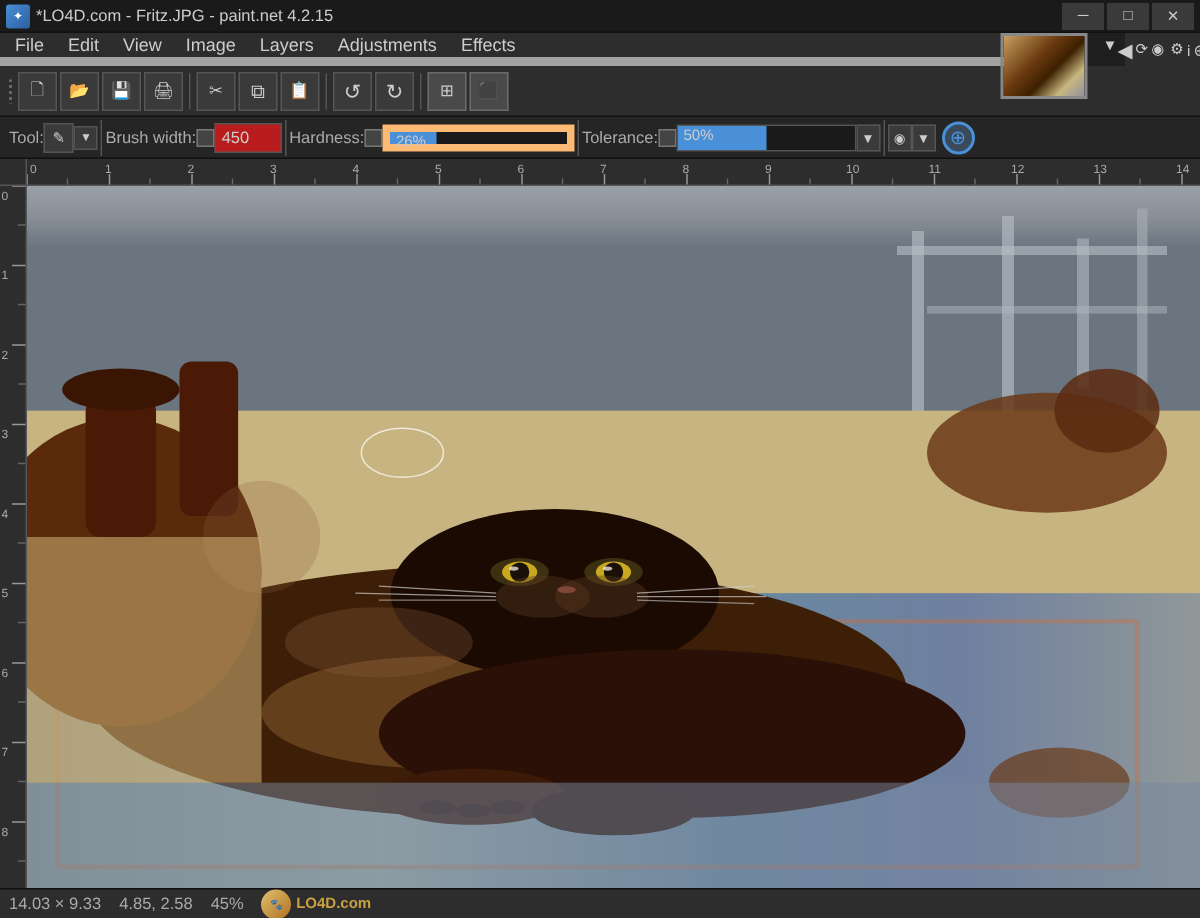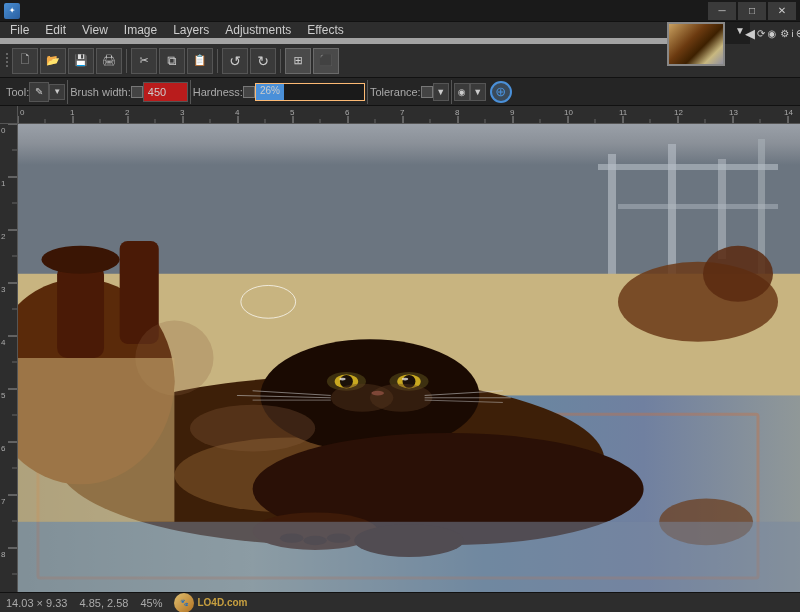--- a/index.html
+++ b/index.html
@@ -235,20 +235,21 @@
       cursor: pointer;
       z-index: 10;
     }
   </style>
 </head>
 <body>
 
 <div id="titlebar">
   <div id="titlebar-left">
     <div style="width:16px;height:16px;background:linear-gradient(135deg,#4a8fd4,#2a5fa0);border-radius:2px;font-size:8px;color:white;display:flex;align-items:center;justify-content:center;">✦</div>
+    <span style="font-size:11px;color:#ccc;">*LO4D.com - Fritz.JPG - paint.net 4.2.15</span>
   </div>
   <div id="titlebar-controls">
     <button class="title-btn">─</button>
     <button class="title-btn">□</button>
     <button class="title-btn close">✕</button>
   </div>
 </div>
 
 <div id="thumbnail-wrapper">
   <div id="thumbnail-inner"></div>
@@ -297,27 +298,31 @@
   <span class="opt-label">Tool:</span>
   <div style="width:20px;height:20px;background:#3a3a3a;border:1px solid #555;display:flex;align-items:center;justify-content:center;cursor:pointer;font-size:10px;">✎</div>
   <div style="width:16px;height:16px;background:#3a3a3a;border:1px solid #555;display:flex;align-items:center;justify-content:center;font-size:8px;cursor:pointer;">▼</div>
   <div class="toolbar-sep"></div>
   <span class="opt-label">Brush width:</span>
   <div style="width:12px;height:12px;border:1px solid #777;background:#444;"></div>
   <input class="opt-input" type="text" style="width: 45px;" value="450">
   <div class="toolbar-sep"></div>
   <span class="opt-label">Hardness:</span>
   <div style="width:12px;height:12px;border:1px solid #777;background:#444;"></div>
-  <div style="width:110px;height:18px;background:#1a1a1a;border:1px solid #fdba74;position:relative;cursor:pointer;">
+  <div style="width:128px;height:18px;background:#1a1a1a;border:5px solid #fdba74;position:relative;cursor:pointer;">
     <div style="width:26%;height:100%;background:#4a90d9;"></div>
     <span style="position:absolute;left:4px;top:1px;font-size:10px;color:#ccc;">26%</span>
   </div>
   <div class="toolbar-sep"></div>
   <span class="opt-label">Tolerance:</span>
   <div style="width:12px;height:12px;border:1px solid #777;background:#444;"></div>
+  <div style="width:120px;height:18px;background:#1a1a1a;border:1px solid #555;position:relative;cursor:pointer;">
+    <div style="width:50%;height:100%;background:#4a90d9;"></div>
+    <span style="position:absolute;left:4px;top:1px;font-size:10px;color:#ccc;">50%</span>
+  </div>
   <div style="width:16px;height:18px;background:#3a3a3a;border:1px solid #555;display:flex;align-items:center;justify-content:center;cursor:pointer;font-size:9px;">▼</div>
   <div class="toolbar-sep"></div>
   <div style="width:16px;height:18px;background:#3a3a3a;border:1px solid #555;display:flex;align-items:center;justify-content:center;cursor:pointer;font-size:9px;">◉</div>
   <div style="width:16px;height:18px;background:#3a3a3a;border:1px solid #555;display:flex;align-items:center;justify-content:center;cursor:pointer;font-size:9px;">▼</div>
   <div style="width:22px;height:22px;background:#3a4a5a;border:2px solid #4a90d9;display:flex;align-items:center;justify-content:center;cursor:pointer;font-size:13px;color:#4a90d9;border-radius:11px;margin-left:4px;">⊕</div>
 </div>
 
 <div id="ruler-corner" style="position:absolute;left:0;top:106px;width:18px;height:18px;background:#2d2d2d;border-right:1px solid #555;border-bottom:1px solid #555;"></div>
 
 <div id="ruler-h" style="position:absolute;left:18px;top:106px;right:0;height:18px;background:#2d2d2d;border-bottom:1px solid #555;overflow:hidden;">

